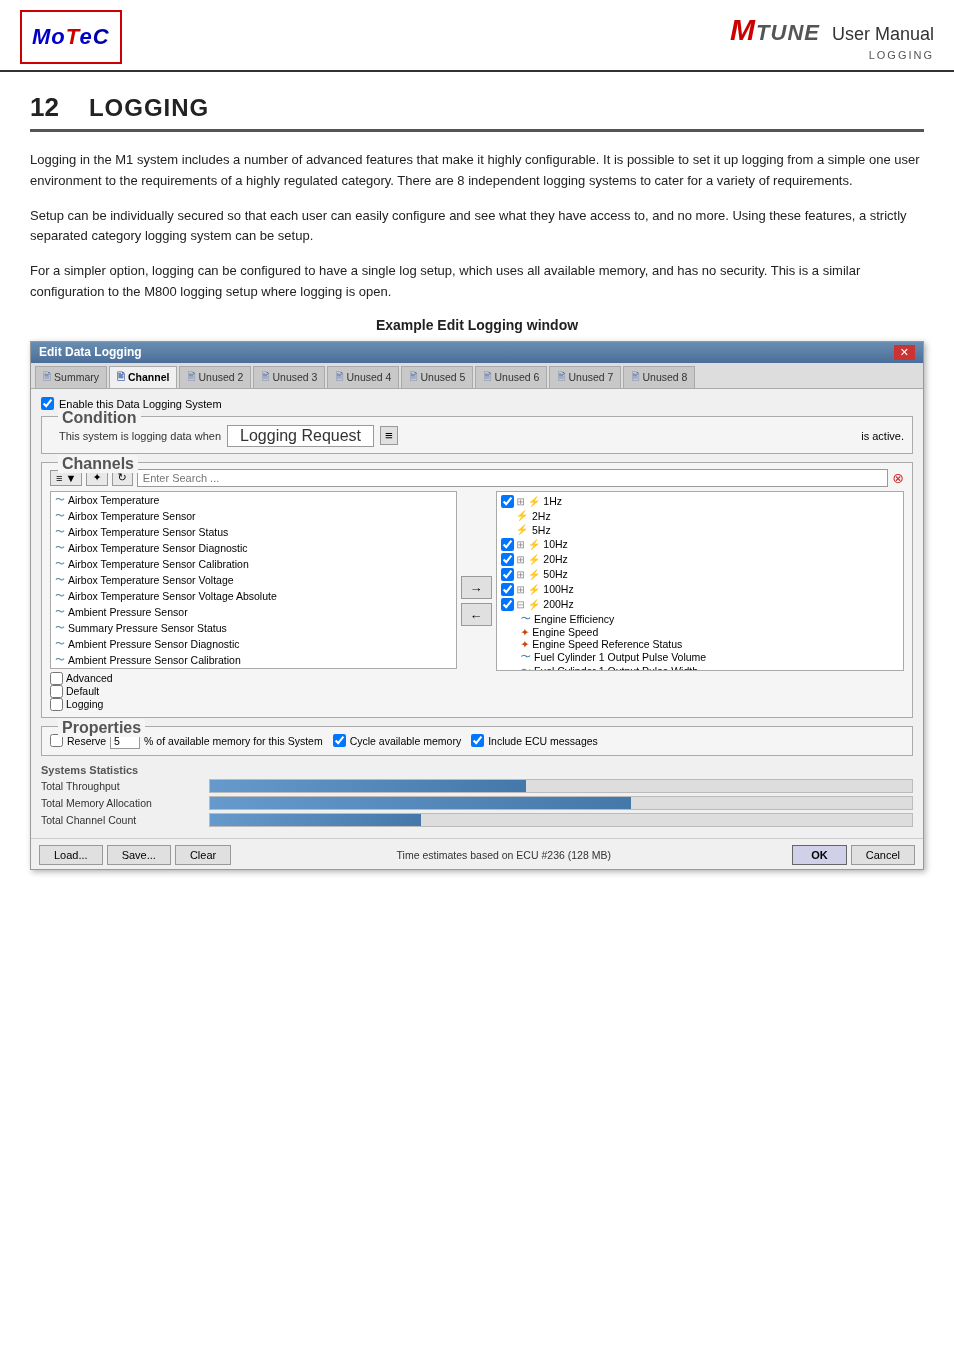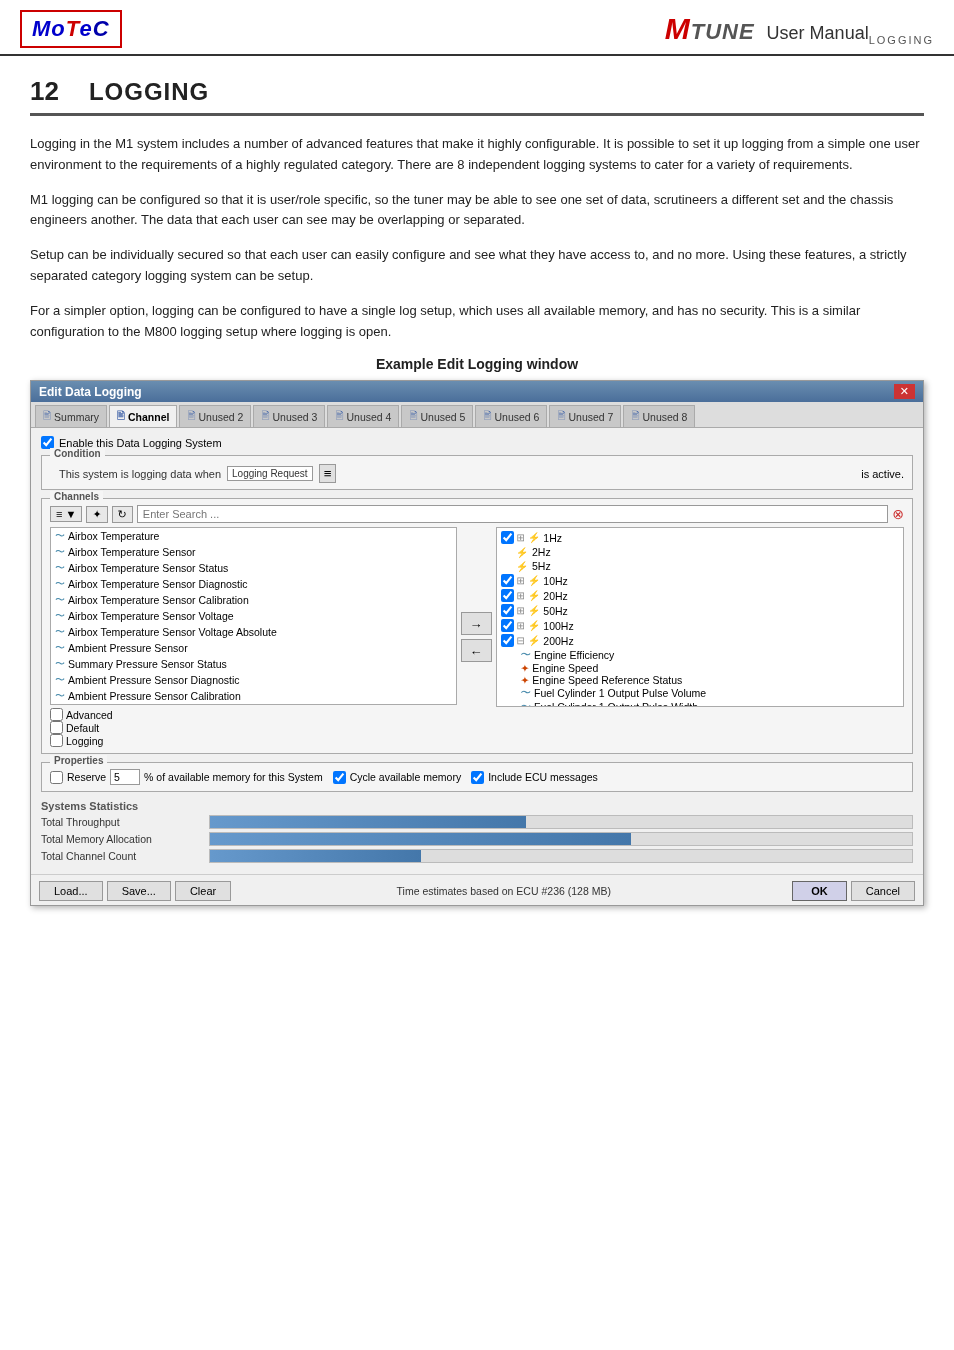--- a/index.html
+++ b/index.html
@@ -15,31 +15,31 @@
     .header {
       display: flex;
       align-items: center;
       justify-content: space-between;
       padding: 10px 20px 0 20px;
       border-bottom: 2px solid #333;
       padding-bottom: 6px;
     }
     .logo-motec {
       border: 2px solid #cc0000;
-      padding: 4px 10px;
+      padding: 12px 10px;
       font-size: 22px;
       font-style: italic;
       font-weight: bold;
       color: #cc0000;
       letter-spacing: 1px;
     }
     .logo-motec span { color: #0000cc; }
     .header-right {
       display: flex;
-      flex-direction: row;
+      flex-direction: column;
       align-items: flex-end;
     }
     .mtune-logo {
       font-size: 26px;
       font-weight: bold;
       font-style: italic;
       color: #333;
       letter-spacing: 1px;
     }
     .mtune-logo .m { color: #cc0000; font-size: 30px; }
@@ -176,42 +176,42 @@
     .edl-group {
       border: 1px solid #aaa;
       background: #f5f5f5;
       margin-bottom: 8px;
       padding: 4px 8px 6px 8px;
       position: relative;
     }
     .edl-group-title {
       position: absolute;
       top: -8px;
-      left: 8px;
+      left: 16px;
       background: #f5f5f5;
       padding: 0 4px;
-      font-size: 10px;
+      font-size: 16px;
       font-weight: bold;
       color: #555;
     }
 
     
     .condition-row {
       display: flex;
       align-items: center;
       gap: 6px;
       margin-top: 4px;
       font-size: 11px;
     }
     .condition-text { color: #333; margin-left: 9px; }
     .condition-value {
       background: white;
       border: 1px solid #999;
-      padding: 1px 4px;
-      font-size: 10px;
+      padding: 1px 12px;
+      font-size: 16px;
       color: #333;
     }
     .condition-btn {
       border: 1px solid #999;
       background: #e0e0e0;
       padding: 1px 4px;
       cursor: pointer;
     }
     .is-active {
       margin-left: auto;
@@ -430,21 +430,20 @@
 </div>
 
 <div class="main-content">
 
   <div class="chapter-heading">
     <span class="chapter-number">12</span>
     <span class="chapter-title">LOGGING</span>
   </div>
 
   <p class="body-text">Logging in the M1 system includes a number of advanced features that make it highly configurable. It is possible to set it up logging from a simple one user environment to the requirements of a highly regulated category. There are 8 independent logging systems to cater for a variety of requirements.</p>
-  <p class="body-text">M1 logging can be configured so that it is user/role specific, so the tuner may be able to see one set of data, scrutineers a different set and the chassis engineers another. The data that each user can see may be overlapping or separated.</p>
   <p class="body-text">Setup can be individually secured so that each user can easily configure and see what they have access to, and no more. Using these features, a strictly separated category logging system can be setup.</p>
   <p class="body-text">For a simpler option, logging can be configured to have a single log setup, which uses all available memory, and has no security. This is a similar configuration to the M800 logging setup where logging is open.</p>
 
   <div class="figure-caption">Example Edit Logging window</div>
 
   <div class="edl-window">
 
     <div class="edl-titlebar">
       <span>Edit Data Logging</span>
       <button class="edl-titlebar-close">✕</button>

